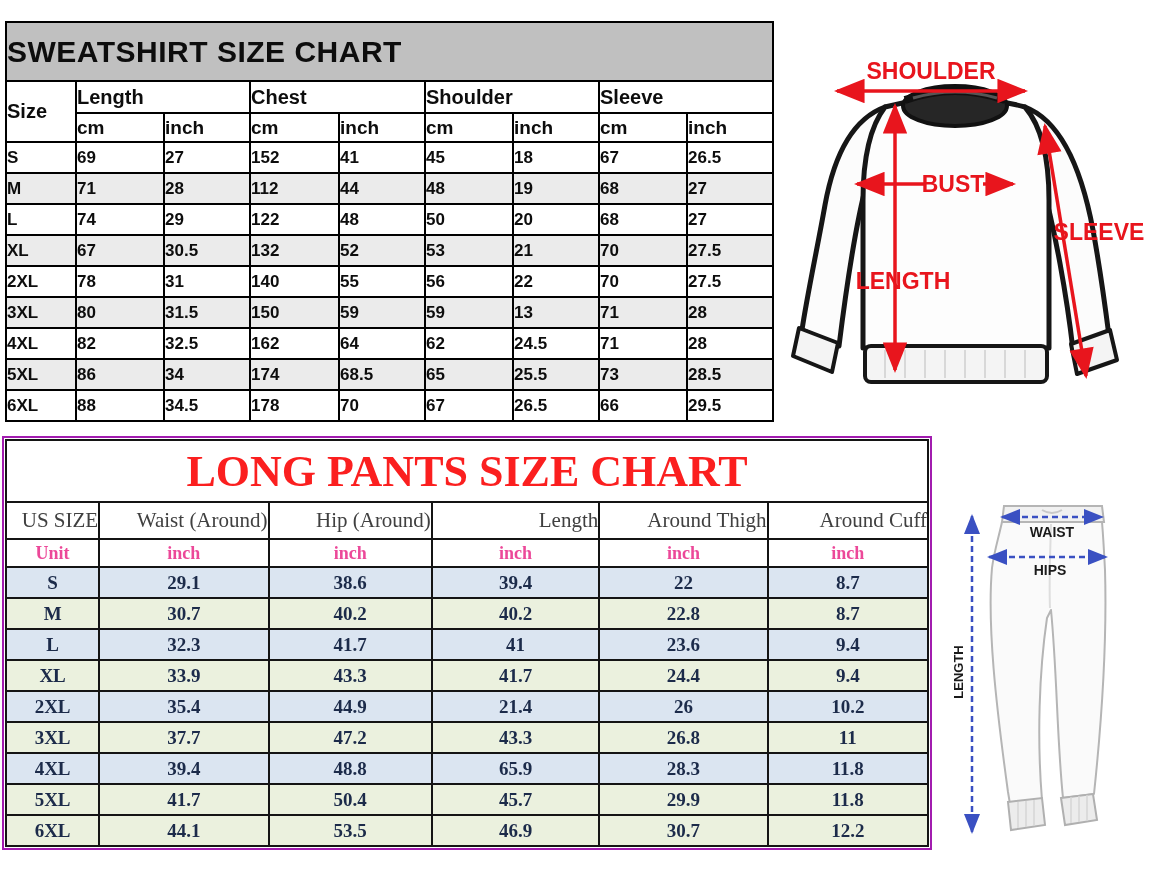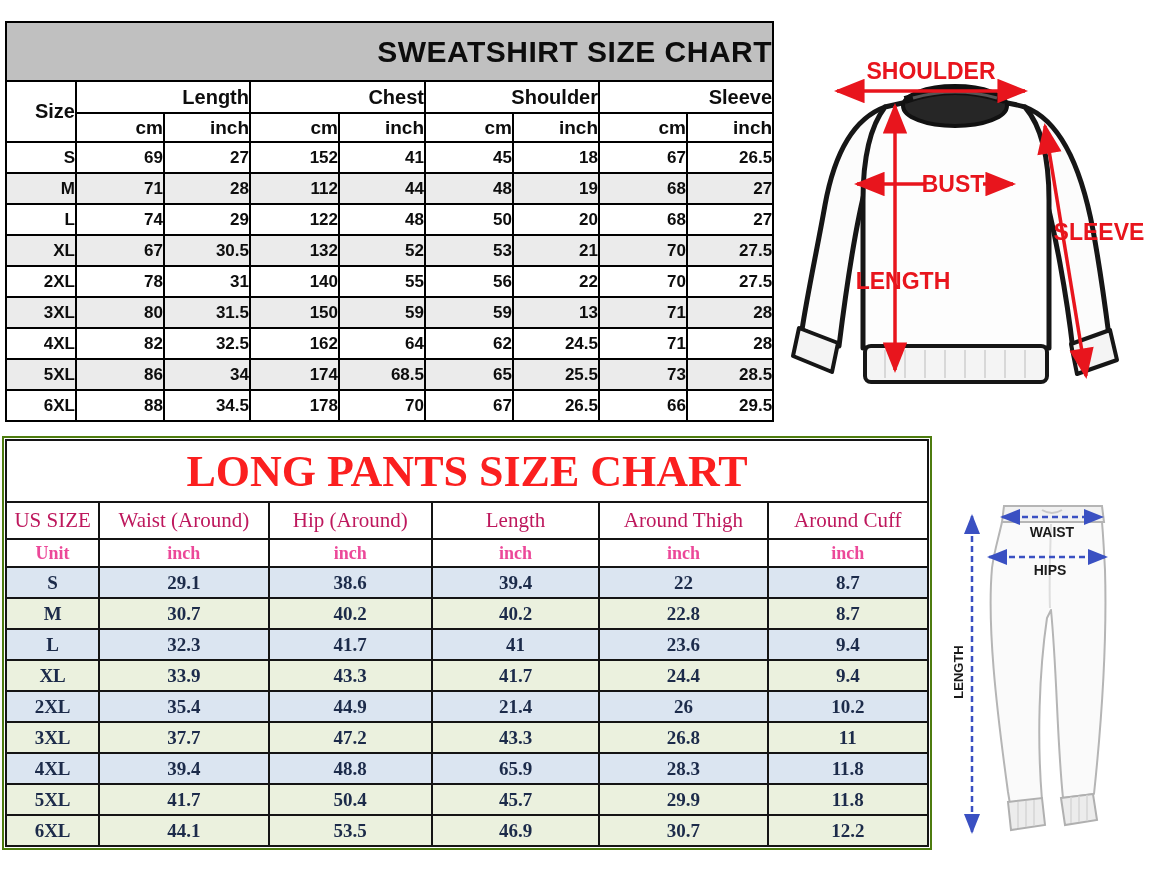--- a/index.html
+++ b/index.html
@@ -1,37 +1,37 @@
 <!DOCTYPE html>
 <html><head>
 <meta charset="utf-8">
 <style>
   html,body{margin:0;padding:0;background:#ffffff;}
   .canvas{position:relative;width:1150px;height:870px;background:#fff;overflow:hidden;
           font-family:"Liberation Sans",sans-serif;}
 
   
   .sw-table{position:absolute;left:5px;top:21px;width:767px;border-collapse:collapse;
-            table-layout:fixed;text-align:right;color:#0d0d0d;font-weight:bold;}
+            table-layout:fixed;text-align:left;color:#0d0d0d;font-weight:bold;}
   .sw-table th,.sw-table td{border:2px solid #000;padding:0;overflow:hidden;}
   .sw-title{height:57px;background:#c0c0c0;font-size:30px;letter-spacing:.5px;}
   .sw-group th{height:30px;font-size:20px;}
   .sw-size-h{font-size:22px;}
   .sw-units td{height:27px;font-size:19px;}
   .sw-data td{height:29px;font-size:17px;}
   .sw-data.alt{background:#ebebeb;}
 
   
-  .lp-outer{position:absolute;left:2px;top:436px;width:924px;border:2px solid #4d7c0f;
+  .lp-outer{position:absolute;left:2px;top:436px;width:924px;border:2px solid #a21caf;
             background:#fff;padding:1px;}
   .lp-table{width:100%;border-collapse:collapse;table-layout:fixed;text-align:center;
             font-family:"Liberation Serif",serif;}
   .lp-table th,.lp-table td{border:2px solid #141414;padding:0;overflow:hidden;}
   .lp-title{height:60px;font-size:44px;font-weight:bold;color:#fb1f1f;}
-  .lp-head th{height:35px;font-size:21px;font-weight:normal;color:#be185d;}
+  .lp-head th{height:35px;font-size:21px;font-weight:normal;color:#404040;text-align:right;}
   .lp-unit td{height:26px;font-size:18px;font-weight:bold;color:#ec4899;}
   .lp-data td{height:29px;font-size:19px;font-weight:bold;color:#1c2b4a;}
   .tint-b{background:#dbe5f1;}
   .tint-g{background:#ebf1de;}
 
   
   .sw-fig{position:absolute;left:785px;top:0;width:365px;height:432px;}
   .lp-fig{position:absolute;left:930px;top:440px;width:220px;height:430px;}
   svg text{font-family:"Liberation Sans",sans-serif;}
 </style>

